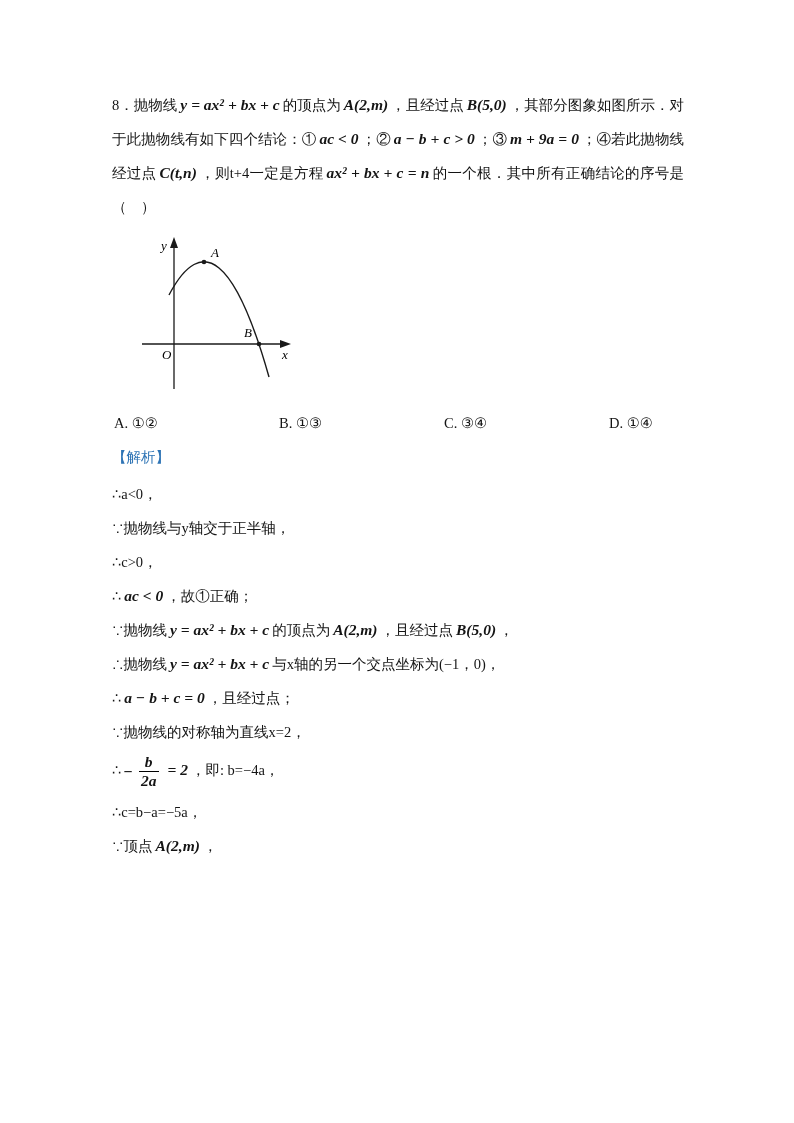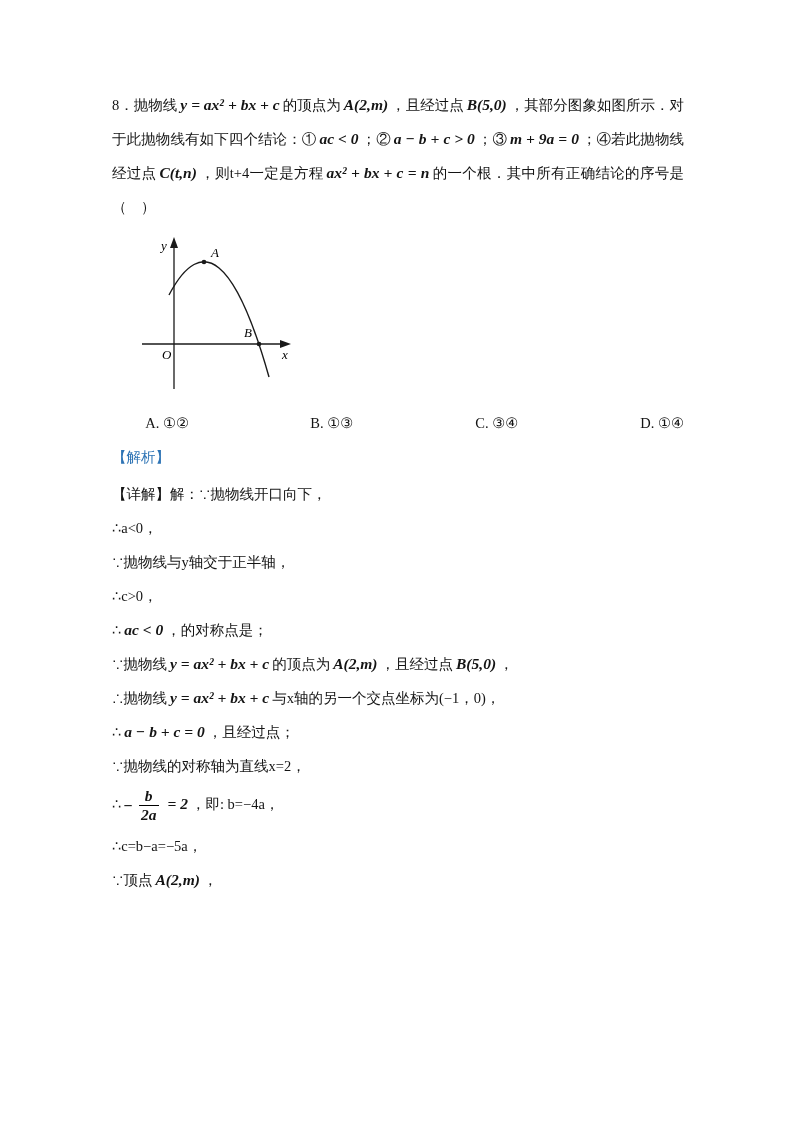--- a/index.html
+++ b/index.html
@@ -13,21 +13,21 @@
   .txt{font-family:"Liberation Serif","DejaVu Serif",serif;}
   .math{
     font-family:"Liberation Serif","DejaVu Serif",serif;
     font-style:italic;font-weight:bold;font-size:15.5px;
     padding:0 3px;white-space:nowrap;
   }
   
   .figure-wrap{margin:10px 0 6px 22px;}
   .fig-label{font-style:italic;font-family:"Liberation Serif",serif;font-size:13px;}
   
-  .choices{display:flex;margin:10px 0 0 2px;line-height:26px;justify-content:flex-end;}
+  .choices{display:flex;margin:10px 0 0 2px;line-height:26px;}
   .choice{width:165px;}
   .choice:last-child{width:auto;}
   
   .ans-line{margin-top:14px;line-height:26px;}
   .blue{color:#2e74b5;}
   .ans-val{font-family:"Liberation Mono","DejaVu Sans Mono",monospace;font-size:14px;}
   .hdr-line{margin-top:8px;line-height:26px;}
   .analysis{margin-top:10px;text-align:justify;line-height:33px;}
   
   .solution{margin-top:12px;}
@@ -76,25 +76,24 @@
     <span class="choice">D. ①④</span>
   </div>
 
 
   <div class="hdr-line">
     <span class="blue">【解析】</span>
   </div>
 
 
   <div class="solution">
-      <div class="sol-line"><span class="txt">【详解】解：∵抛物线开口向下，</span></div>
       <div class="sol-line"><span class="txt">∴a&lt;0，</span></div>
       <div class="sol-line"><span class="txt">∵抛物线与y轴交于正半轴，</span></div>
       <div class="sol-line"><span class="txt">∴c&gt;0，</span></div>
-      <div class="sol-line"><span class="txt">∴</span><span class="math">ac &lt; 0</span><span class="txt">，的对称点是；</span></div>
+      <div class="sol-line"><span class="txt">∴</span><span class="math">ac &lt; 0</span><span class="txt">，故①正确；</span></div>
       <div class="sol-line"><span class="txt">∵抛物线</span><span class="math">y = ax² + bx + c</span><span class="txt">的顶点为</span><span class="math">A(2,m)</span><span class="txt">，且经过点</span><span class="math">B(5,0)</span><span class="txt">，</span></div>
       <div class="sol-line"><span class="txt">∴抛物线</span><span class="math">y = ax² + bx + c</span><span class="txt">与x轴的另一个交点坐标为(−1，0)，</span></div>
       <div class="sol-line"><span class="txt">∴</span><span class="math">a − b + c = 0</span><span class="txt">，且经过点；</span></div>
       <div class="sol-line"><span class="txt">∵抛物线的对称轴为直线x=2，</span></div>
       <div class="sol-line"><span class="txt">∴</span><span class="frac-wrap">
           <span class="frac-pre">−</span>
           <span class="frac">
             <span class="num">b</span>
             <span class="den">2a</span>
           </span>

